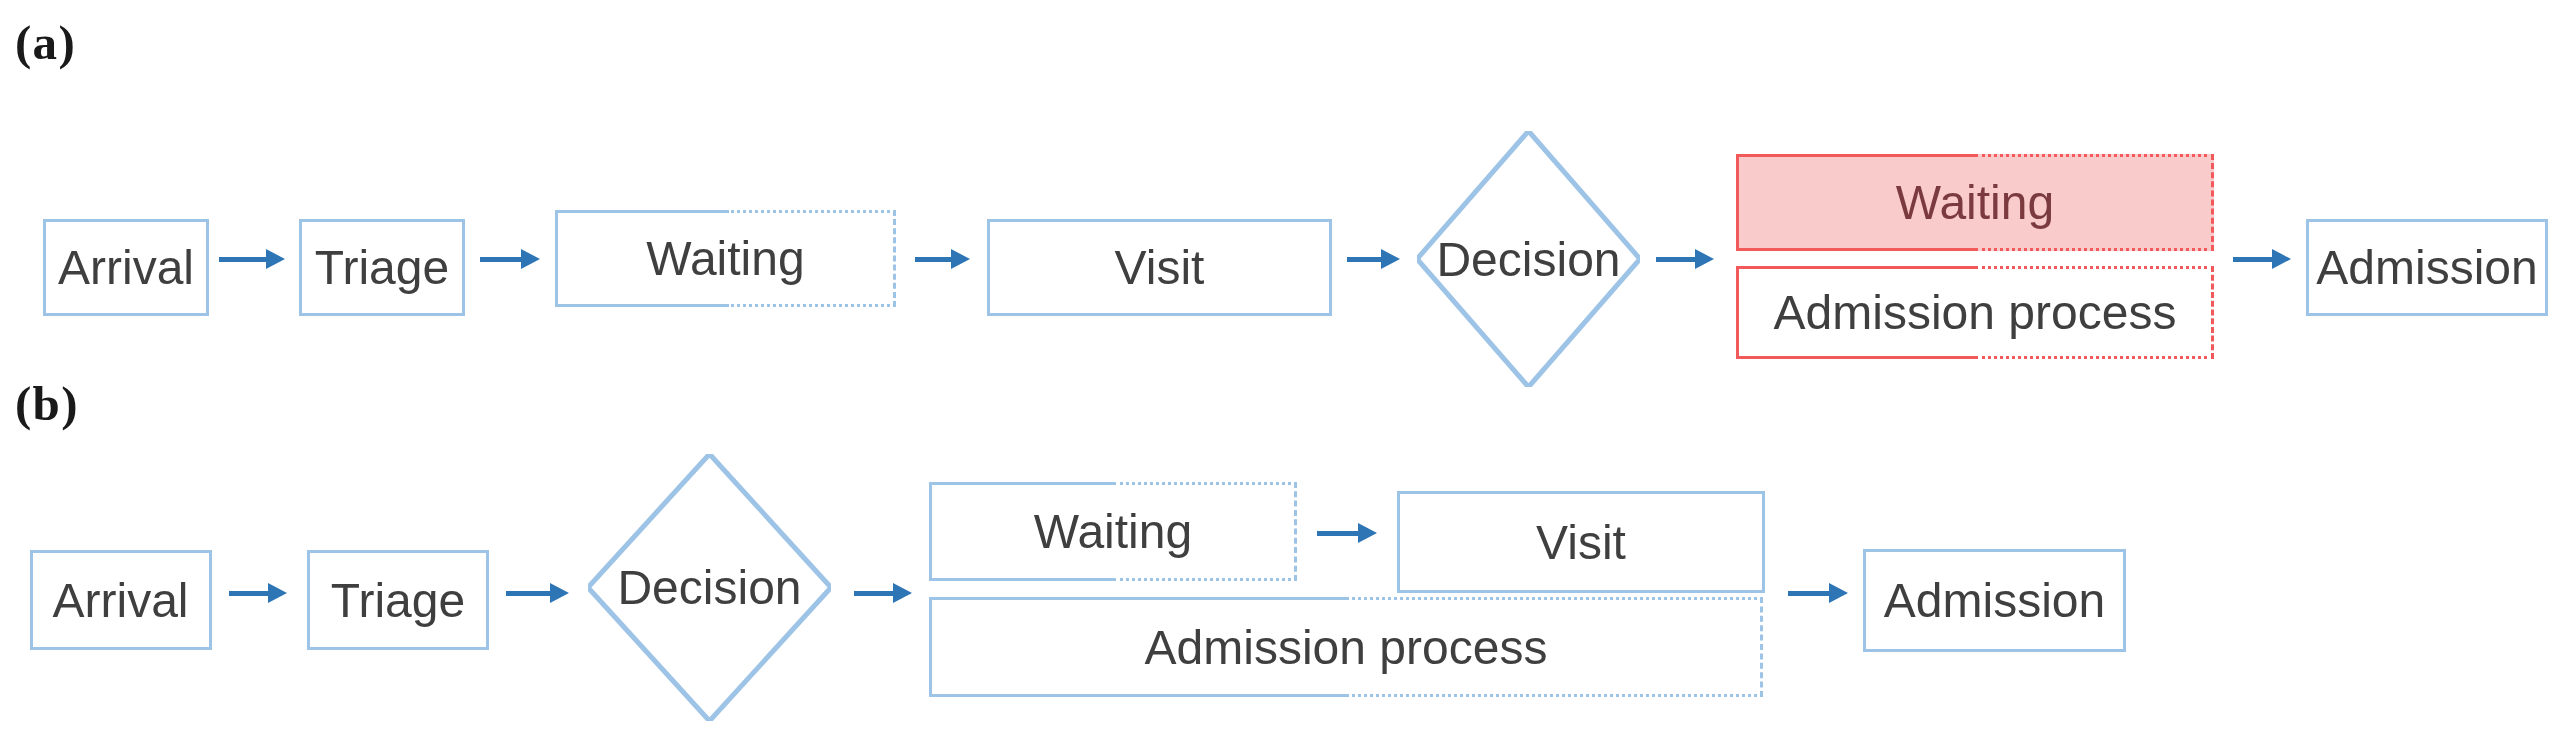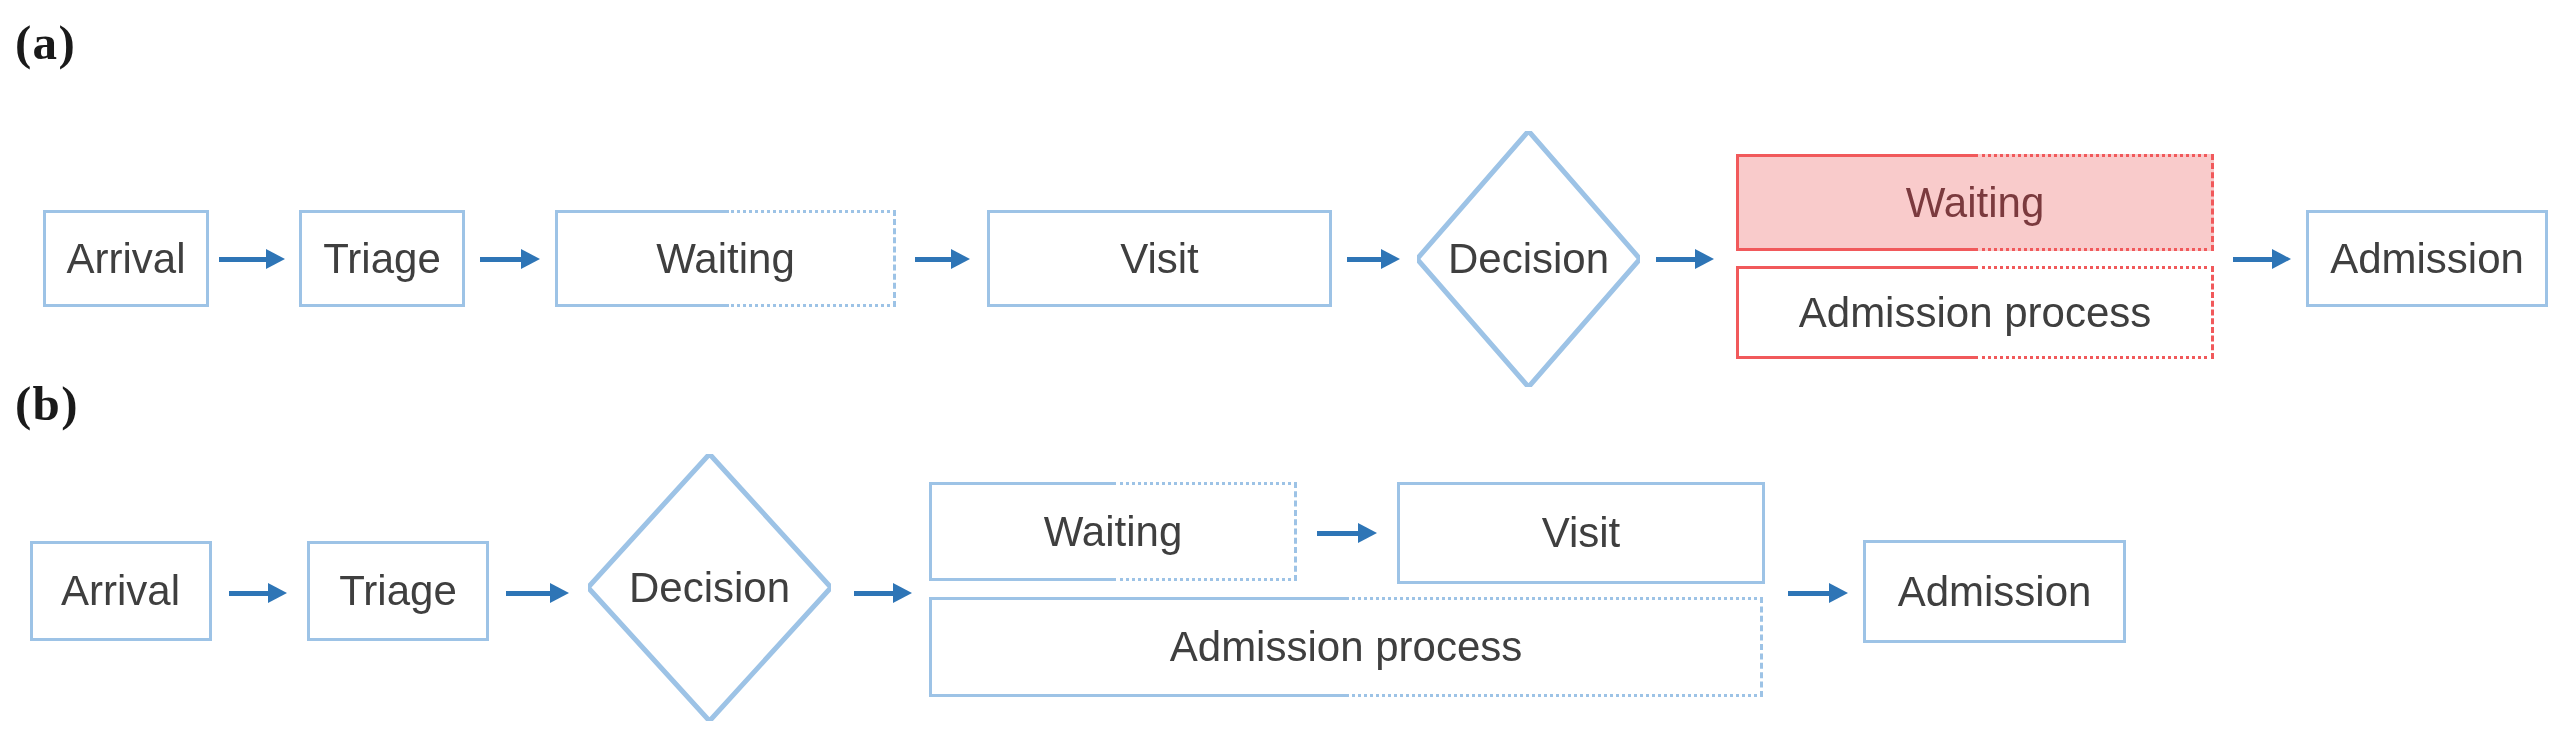--- a/index.html
+++ b/index.html
@@ -22,23 +22,24 @@
   .node{
     position:absolute;
     display:flex;
     align-items:center;
     justify-content:center;
     box-sizing:border-box;
   }
   .solid-blue{
     border:3.1px solid #9DC3E6;
     background:#ffffff;
+    margin-top:9px;
   }
   .nlabel{
-    font-size:42px;
+    font-size:48px;
     color:#3F3F3F;
     white-space:nowrap;
   }
   
   .hybrid{border:none;}
   .h-solid{
     position:absolute;left:0;top:0;bottom:0;width:50%;
     border:3.1px solid #9DC3E6;border-right:none;box-sizing:border-box;
   }
   .h-dots{

